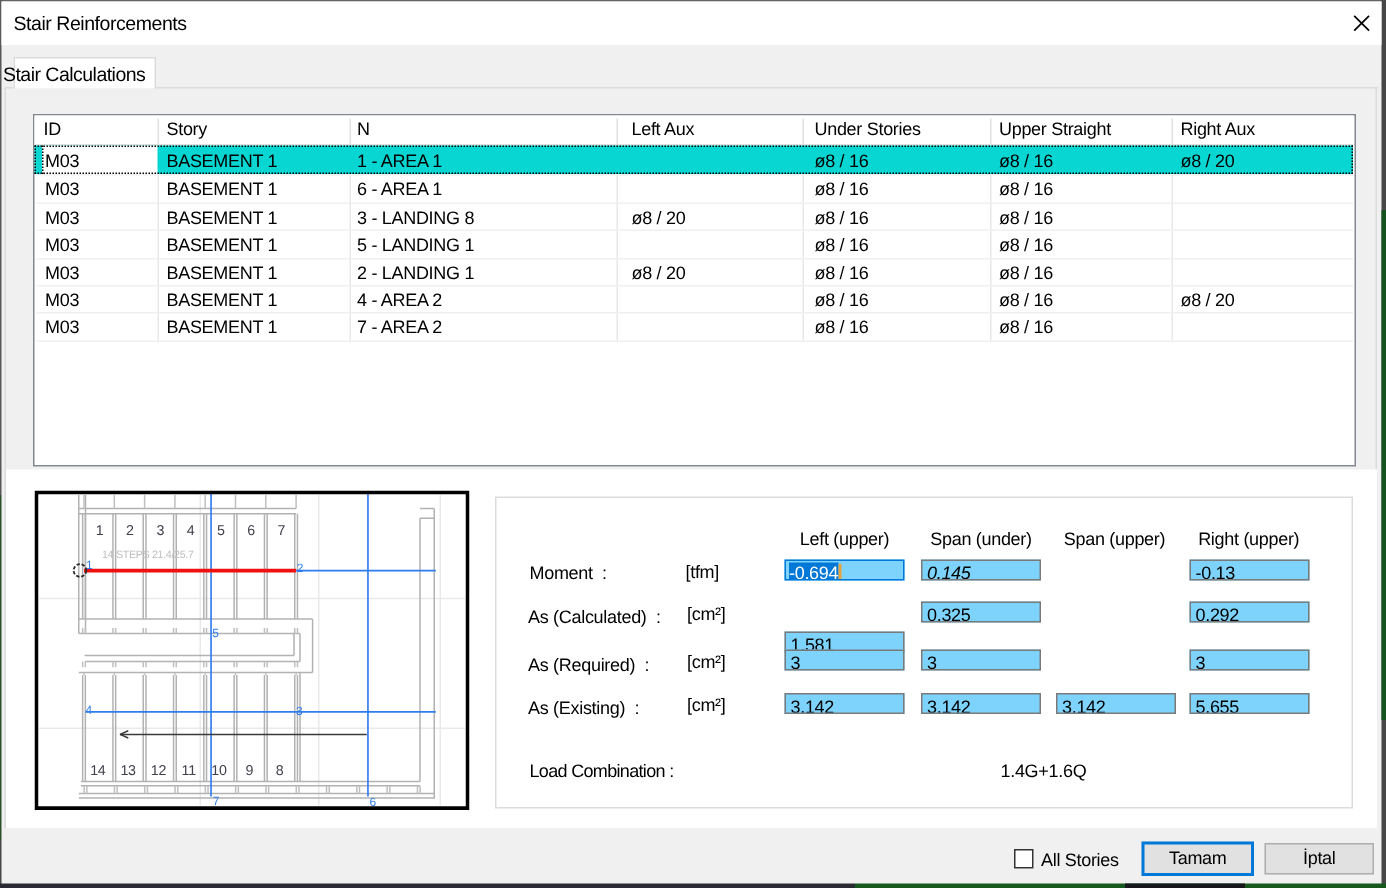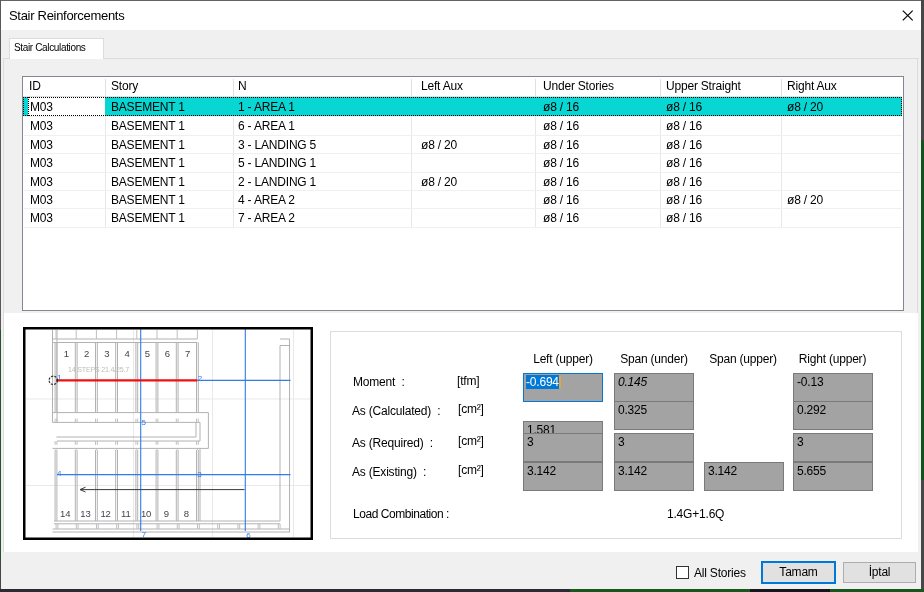--- a/index.html
+++ b/index.html
@@ -8,21 +8,21 @@
   #page{position:absolute;left:0;top:0;width:924px;height:592px;background:#f0f0f0;}
   .abs{position:absolute;}
   .hsep{position:absolute;top:2px;width:1px;height:17px;background:#e0e0e0;}
   .vsep{position:absolute;top:20px;width:1px;height:130px;background:#e8e8e8;}
   .rline{position:absolute;left:1px;width:878px;height:1px;background:#f0f0f0;}
   .htxt{top:2px;}
   .rtxt{left:0;width:781px;height:15px;text-align:center;}
   .rtxt span{position:absolute;white-space:nowrap;}
   .chead{top:20px;text-align:center;}
   .flab{white-space:nowrap;}
-  .tbox{width:80px;height:29px;border:1px solid #7a7a7a;background:#a3a3a3;box-sizing:border-box;
+  .tbox{width:80px;height:14px;border:1px solid #7a7a7a;background:#7dd3fc;box-sizing:border-box;
         padding-left:3px;line-height:16px;overflow:hidden;}
   .tfoc{border:1.5px solid #0078d7;padding-left:2px;}
   .sel{background:#0078d7;color:#fff;}
   .caret{display:inline-block;width:2px;height:12px;background:#e8a33d;vertical-align:-2px;}
 </style>
 </head>
 <body>
 <div id="page">
 
   <div class="abs" style="left:0;top:0;width:924px;height:1px;background:#646464;"></div>
@@ -38,21 +38,21 @@
   <div class="abs" style="left:1px;top:1px;width:920px;height:29px;background:#ffffff;"></div>
   <div class="abs" style="left:9px;top:8px;font-size:13px;letter-spacing:-0.3px;">Stair Reinforcements</div>
   <svg class="abs" style="left:902px;top:10px;" width="12" height="11" viewBox="0 0 12 11">
     <line x1="0.8" y1="0.6" x2="10.7" y2="10.4" stroke="#000" stroke-width="1.15"></line>
     <line x1="10.7" y1="0.6" x2="0.8" y2="10.4" stroke="#000" stroke-width="1.15"></line>
   </svg>
 
   <div class="abs" style="left:3px;top:58px;width:915px;height:494px;border:1px solid #dcdcdc;border-top:none;box-sizing:border-box;"></div>
   <div class="abs" style="left:3px;top:58px;width:916px;height:1px;background:#dcdcdc;"></div>
   <div class="abs" style="left:9px;top:38px;width:95px;height:21px;background:#ffffff;border:1px solid #dcdcdc;border-bottom:none;box-sizing:border-box;"></div>
-  <div class="abs" style="left:14px;top:42px;font-size:10px;letter-spacing:-0.35px;">Stair Calculations</div>
+  <div class="abs" style="left:2px;top:42px;font-size:13px;letter-spacing:-0.35px;">Stair Calculations</div>
 
   <div class="abs" style="left:4px;top:313px;width:914px;height:239px;background:#ffffff;"></div>
 
   <div class="abs" id="table" style="left:22px;top:76px;width:882px;height:235px;background:#fff;border:1px solid #828790;box-sizing:border-box;">
 
     <div class="abs" style="left:0;top:0;width:879px;height:19px;border-bottom:1px solid #e0e0e0;background:#fff;"></div>
     <div class="hsep" style="left:82px;"></div>
     <div class="hsep" style="left:210px;"></div>
     <div class="hsep" style="left:388px;"></div>
     <div class="hsep" style="left:512px;"></div>
@@ -97,21 +97,21 @@
     <div class="abs rtxt" style="top:42.4px;">
         <span style="left:7px;">M03</span>
         <span style="left:88px;">BASEMENT 1</span>
         <span style="left:215px;">6 - AREA 1</span>
         <span style="left:520px;">ø8 / 16</span>
         <span style="left:643px;">ø8 / 16</span>
       </div>
     <div class="abs rtxt" style="top:60.8px;">
         <span style="left:7px;">M03</span>
         <span style="left:88px;">BASEMENT 1</span>
-        <span style="left:215px;">3 - LANDING 5</span>
+        <span style="left:215px;">3 - LANDING 8</span>
         <span style="left:398px;">ø8 / 20</span>
         <span style="left:520px;">ø8 / 16</span>
         <span style="left:643px;">ø8 / 16</span>
       </div>
     <div class="abs rtxt" style="top:79.2px;">
         <span style="left:7px;">M03</span>
         <span style="left:88px;">BASEMENT 1</span>
         <span style="left:215px;">5 - LANDING 1</span>
         <span style="left:520px;">ø8 / 16</span>
         <span style="left:643px;">ø8 / 16</span>

